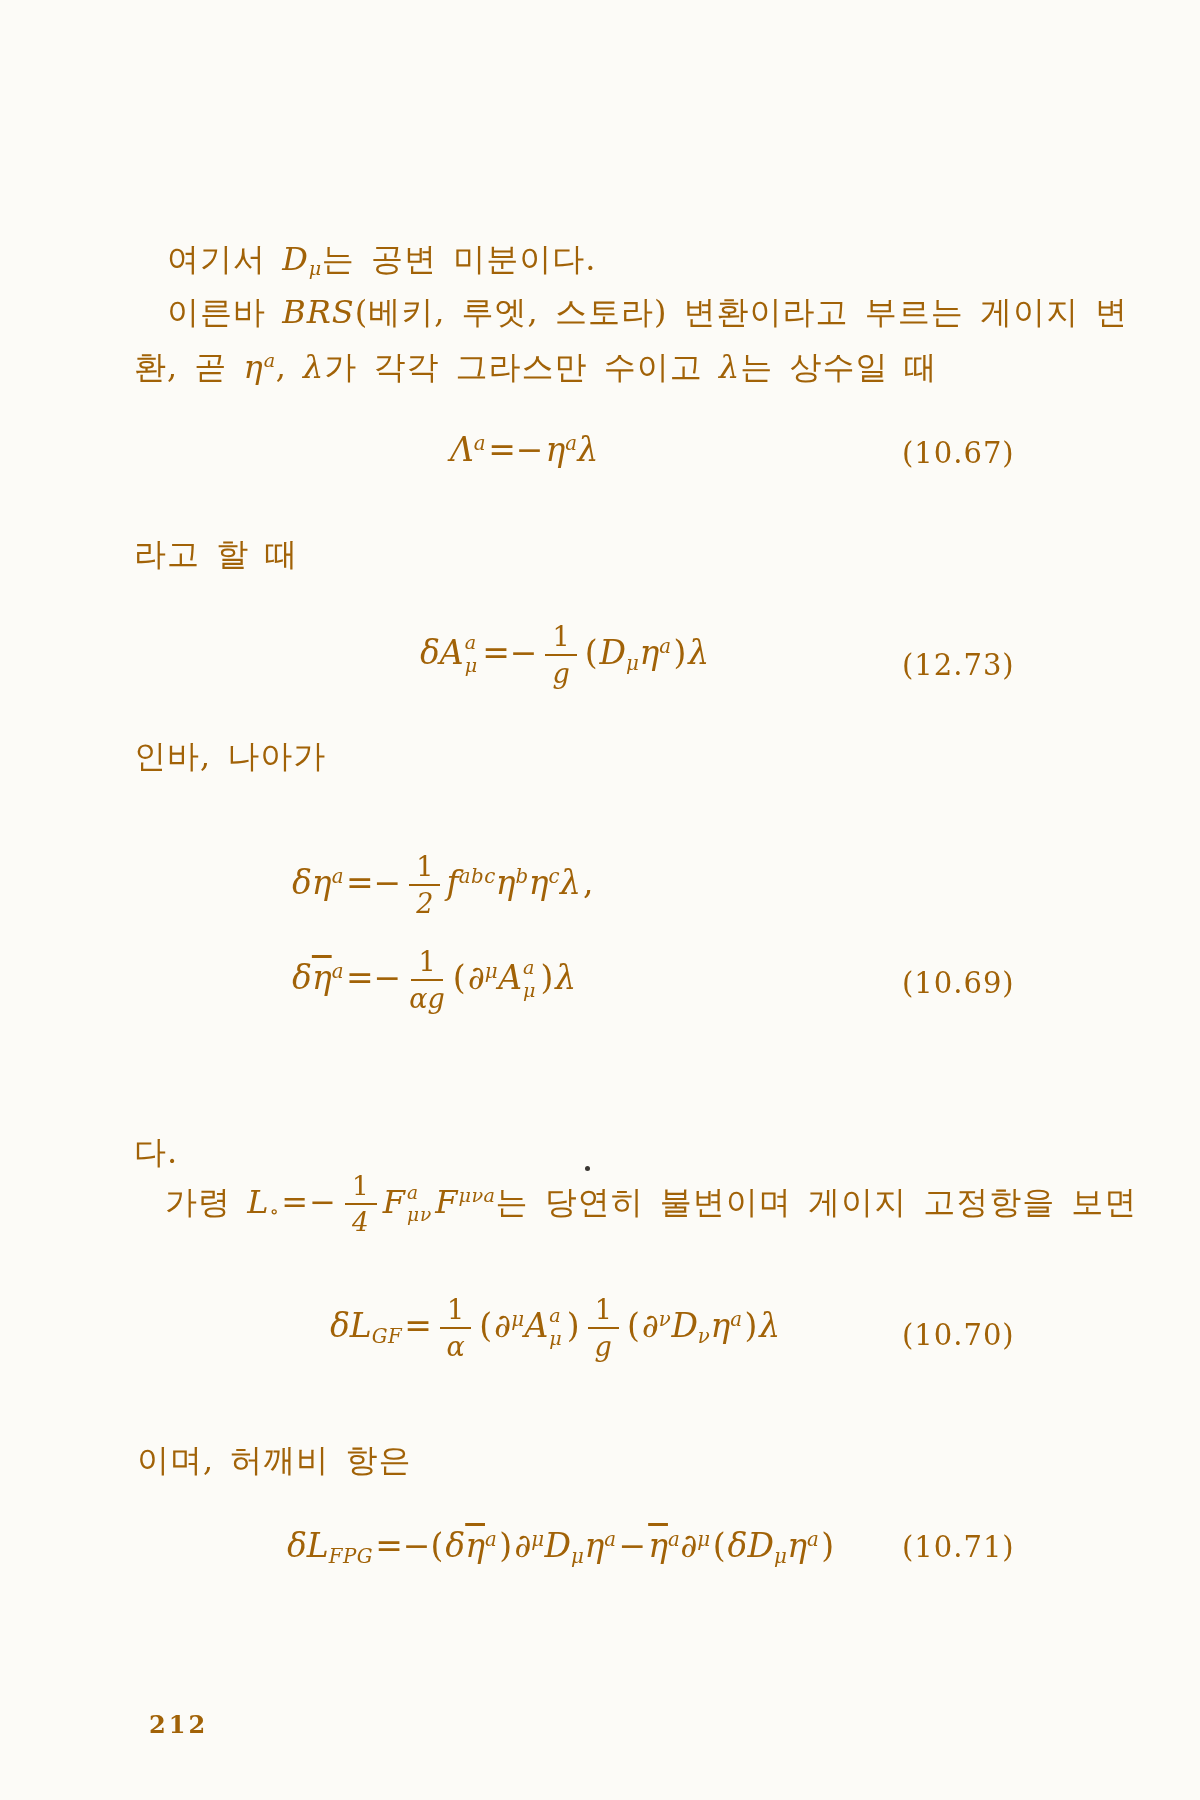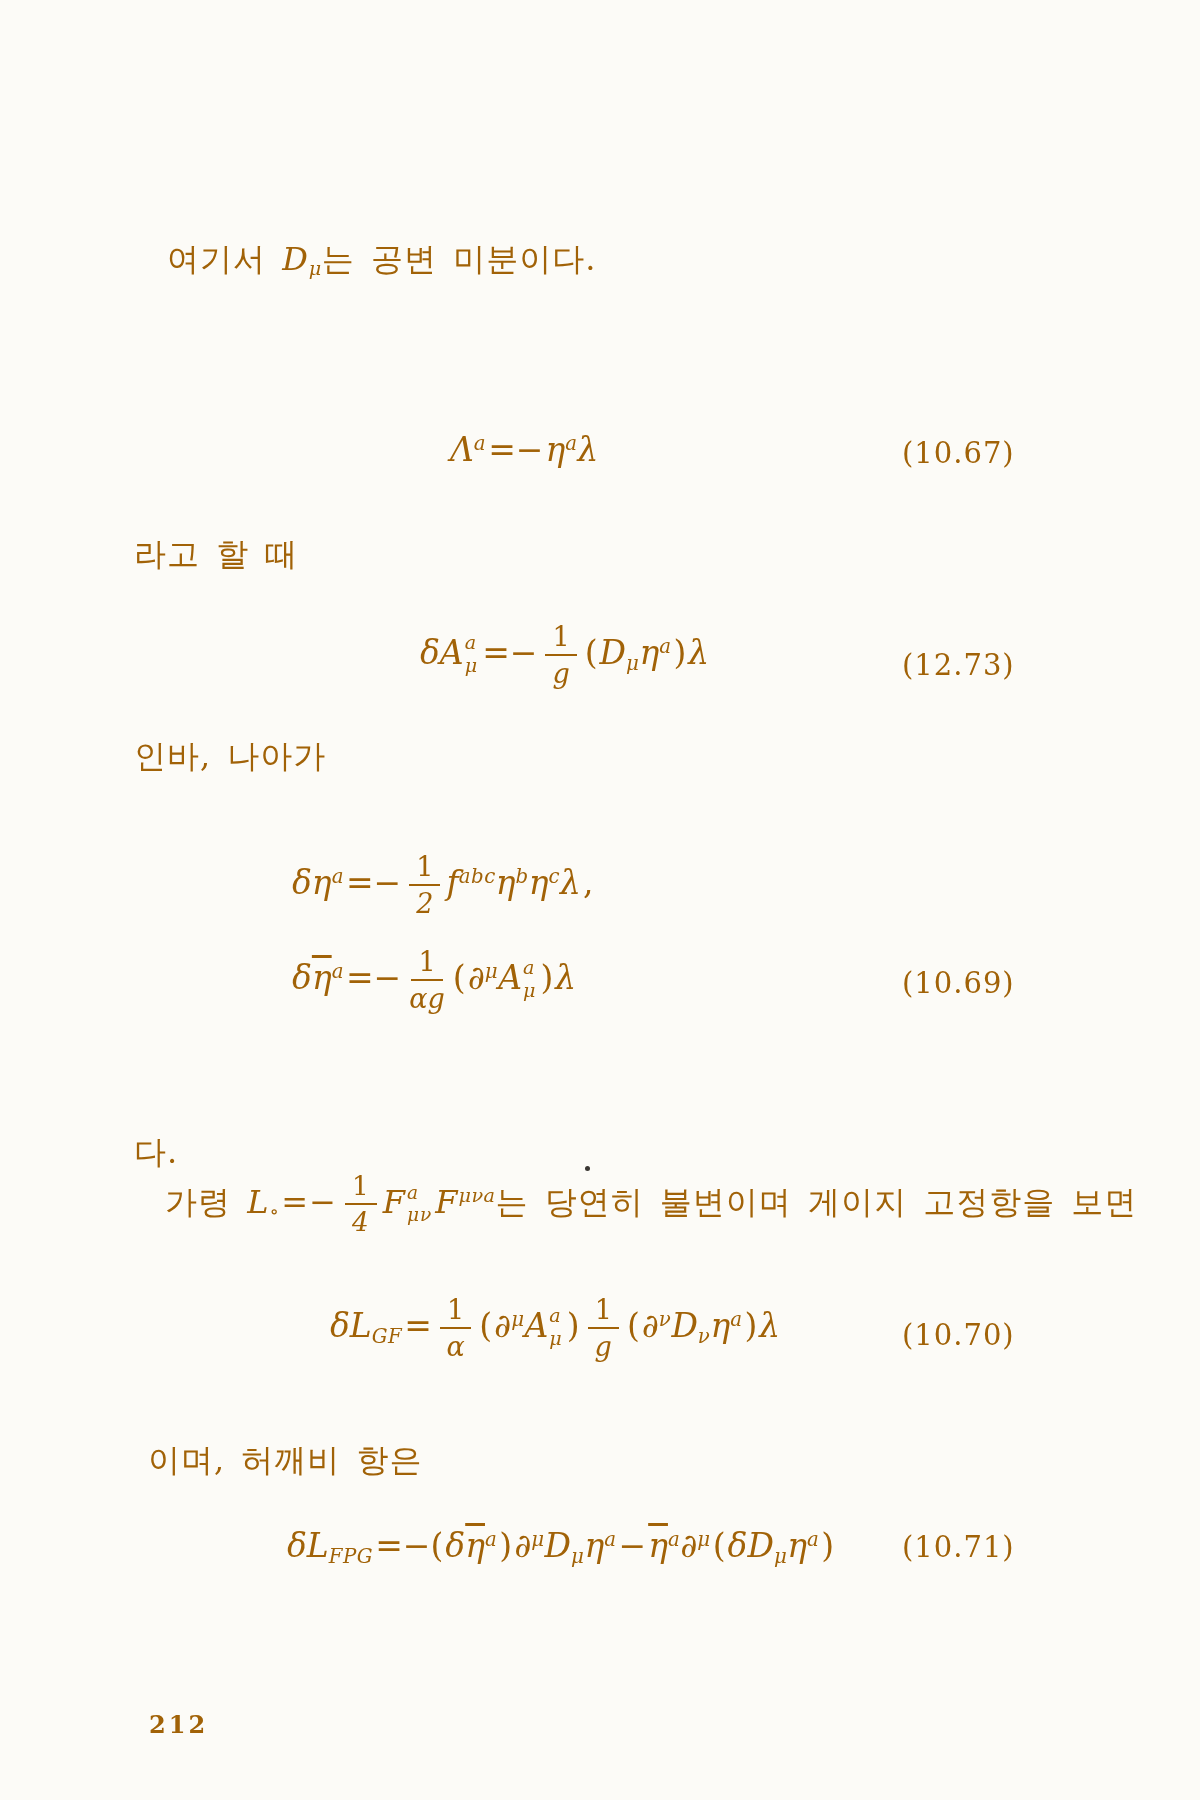--- a/index.html
+++ b/index.html
@@ -61,20 +61,22 @@
     font-size:24px;font-weight:bold;letter-spacing:3px;
   }
 </style>
 </head>
 <body>
 
 <div class="page">
 
   <div class="line" style="top:238px;left:167px"><span class="kr">여기서 </span><span class="math"><span class="mv">D</span><span class="msub">μ</span></span><span class="kr">는 공변 미분이다.</span></div>
 
+  <div class="line" style="top:291px;left:167px"><span class="kr">이른바 </span><span class="math"><span class="mv">BRS</span></span><span class="kr">(베키, 루엣, 스토라) 변환이라고 부르는 게이지 변</span></div>
+  <div class="line" style="top:346px;left:134px"><span class="kr">환, 곧 </span><span class="math"><span class="mv">η</span><span class="msup">a</span></span><span class="kr">, </span><span class="math"><span class="mv">λ</span></span><span class="kr">가 각각 그라스만 수이고 </span><span class="math"><span class="mv">λ</span></span><span class="kr">는 상수일 때</span></div>
 
   <div class="eq" style="top:428px;left:450px"><span class="mv">Λ</span><span class="msup">a</span><span class="mr">=−</span><span class="mv">η</span><span class="msup">a</span><span class="mv">λ</span></div>
   <div class="eqnum" style="top:436px">(10.67)</div>
 
   <div class="line" style="top:533px;left:134px"><span class="kr">라고 할 때</span></div>
 
   <div class="eq" style="top:622px;left:420px"><span class="mv">δA</span><span class="mss">
         <span>a</span>
         <span>μ</span>
       </span><span class="mr">=−</span><span class="mfrac">
@@ -115,20 +117,20 @@
         <span class="fd">α</span>
       </span><span class="mr">(</span><span class="mv">∂</span><span class="msup">μ</span><span class="mv">A</span><span class="mss">
         <span>a</span>
         <span>μ</span>
       </span><span class="mr">)</span><span class="mfrac">
         <span class="fn">1</span>
         <span class="fd">g</span>
       </span><span class="mr">(</span><span class="mv">∂</span><span class="msup">ν</span><span class="mv">D</span><span class="msub">ν</span><span class="mv">η</span><span class="msup">a</span><span class="mr">)</span><span class="mv">λ</span></div>
   <div class="eqnum" style="top:1318px">(10.70)</div>
 
-  <div class="line" style="top:1439px;left:148px"><span class="kr">이며, 허깨비 항은</span></div>
+  <div class="line" style="top:1439px;left:137px"><span class="kr">이며, 허깨비 항은</span></div>
 
   <div class="eq" style="top:1524px;left:287px"><span class="mv">δL</span><span class="msub">FPG</span><span class="mr">=−(</span><span class="mv">δ</span><span class="mov">η</span><span class="msup">a</span><span class="mr">)</span><span class="mv">∂</span><span class="msup">μ</span><span class="mv">D</span><span class="msub">μ</span><span class="mv">η</span><span class="msup">a</span><span class="mr">−</span><span class="mov">η</span><span class="msup">a</span><span class="mv">∂</span><span class="msup">μ</span><span class="mr">(</span><span class="mv">δD</span><span class="msub">μ</span><span class="mv">η</span><span class="msup">a</span><span class="mr">)</span></div>
   <div class="eqnum" style="top:1530px">(10.71)</div>
 
   <div class="pagenum">212</div>
 
 </div>
 
 </body></html>

